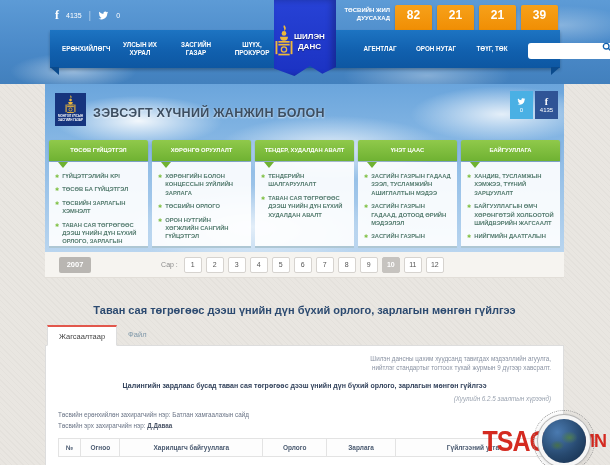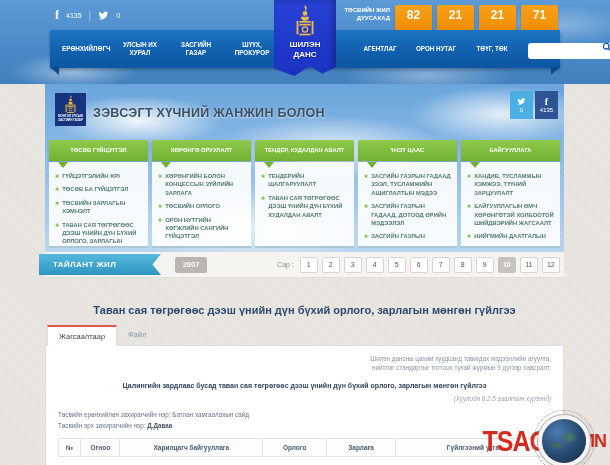--- a/index.html
+++ b/index.html
@@ -53,21 +53,21 @@
   .nav-spacer { width:72px; flex:0 0 auto; }
   .nav-search { margin-left:8px; position:relative; }
   .nav-search input { width:88px; height:16px; border:none; border-radius:3px; background:#fff; font-size:7px; padding:0 18px 0 5px; outline:none; }
   .nav-search .mag { position:absolute; right:4px; top:3px; width:10px; height:10px; }
 
   
   .badge { position:absolute; left:274px; top:0; width:62px; height:76px; z-index:6;
     background:linear-gradient(180deg,#2742d6 0%, #1b32c2 100%);
     clip-path:polygon(0 0,100% 0,100% 88%,78% 97%,58% 87%,33% 100%,0 90%);
     box-shadow:inset -4px 0 6px rgba(0,0,0,.25);
-    display:flex; flex-direction:column; align-items:center; padding-top:5px;
+    display:flex; flex-direction:row; align-items:center; padding-top:5px;
   }
   .badge .emblem { width:20px; height:32px; }
   .badge-label { color:#fff; font-weight:bold; font-size:8px; line-height:1.2; text-align:center; margin-top:3px; text-shadow:0 1px 1px rgba(0,0,0,.4); }
 
   
   .content { position:absolute; left:45px; top:84px; width:519px; }
 
   .hero { position:relative; height:168px;
     background:
       radial-gradient(ellipse 120px 36px at 18% 22%, rgba(255,255,255,.9), transparent 70%),
@@ -204,21 +204,21 @@
           </div>
           <div class="cd-unit">
             <div class="cd-box">21</div>
             <div class="cd-cap">ЦАГ</div>
           </div>
           <div class="cd-unit">
             <div class="cd-box">21</div>
             <div class="cd-cap">МИНУТ</div>
           </div>
           <div class="cd-unit">
-            <div class="cd-box">71</div>
+            <div class="cd-box">39</div>
             <div class="cd-cap">СЕКУНД</div>
           </div>
         </div>
     </div>
   </div>
 
   <div class="navbar">
     <div class="nav-group" id="nav-left">
         <div class="nav-item">ЕРӨНХИЙЛӨГЧ</div>
         <div class="nav-item">УЛСЫН ИХ ХУРАЛ</div>
@@ -357,21 +357,20 @@
               <div class="menu-item">
                 <span class="bullet">✱</span>
                 <span class="mi-text">НИЙГМИЙН ДААТГАЛЫН</span>
               </div>
             </div>
           </div>
         </div>
     </div>
 
     <div class="year-row">
-      <div class="year-ribbon">ТАЙЛАНТ ЖИЛ</div>
       <div class="year-btn">2007</div>
       <div class="month-label">Сар :</div>
       <div class="months" id="months">
           <div class="month-btn">1</div>
           <div class="month-btn">2</div>
           <div class="month-btn">3</div>
           <div class="month-btn">4</div>
           <div class="month-btn">5</div>
           <div class="month-btn">6</div>
           <div class="month-btn">7</div>

